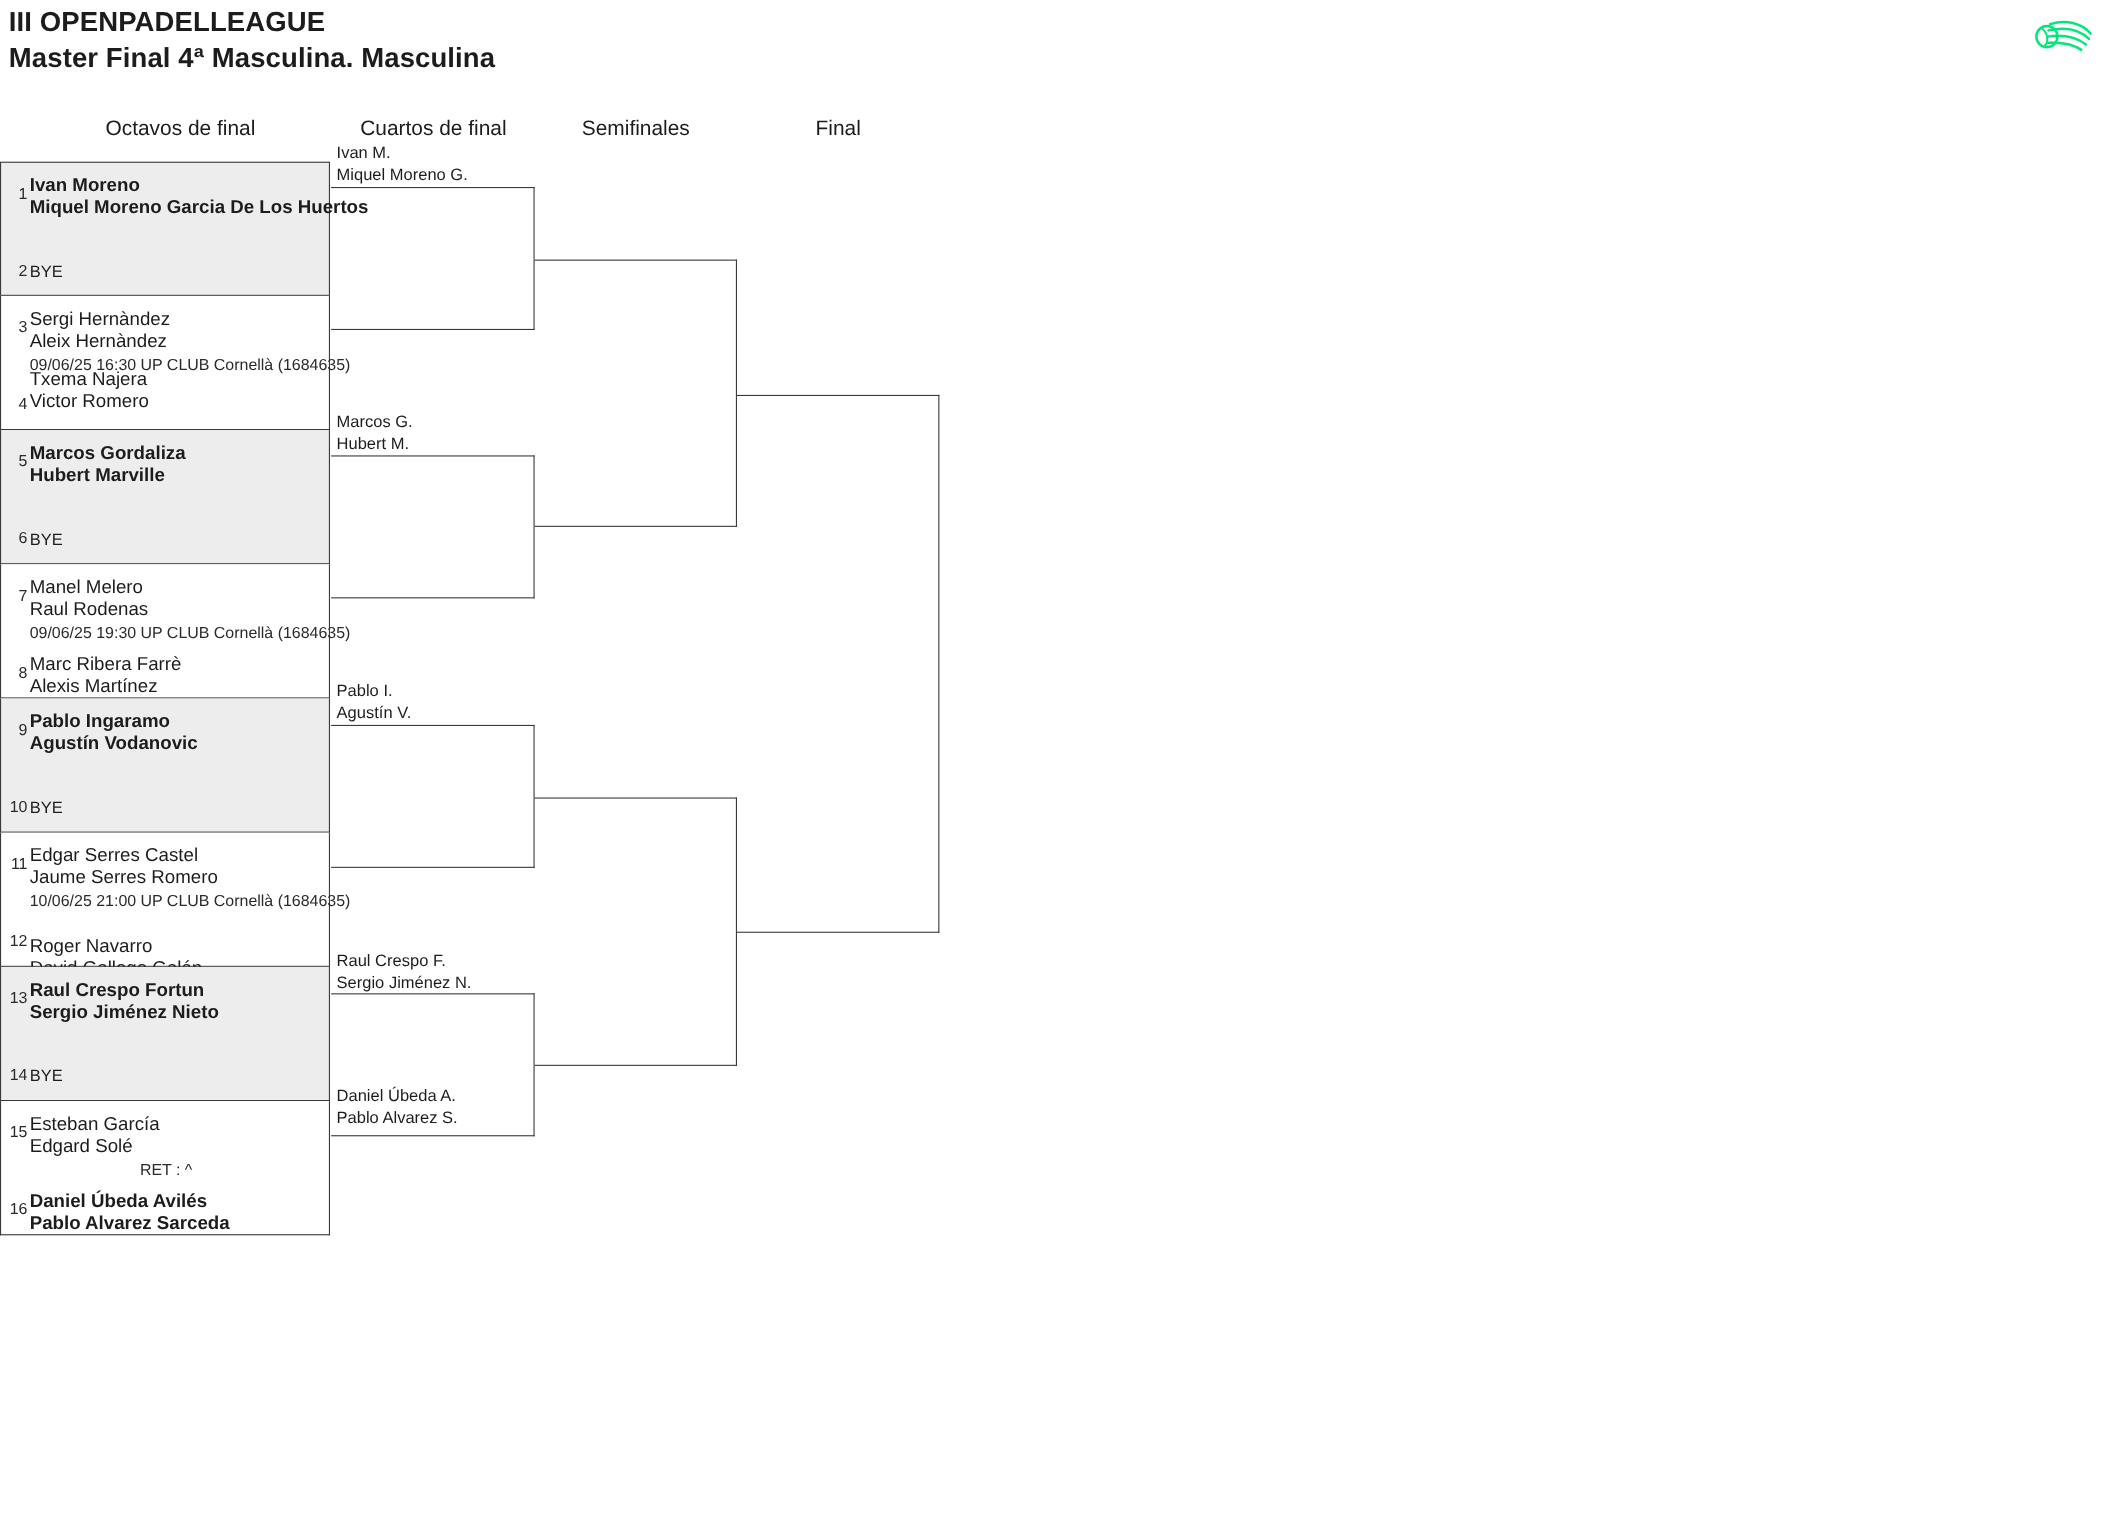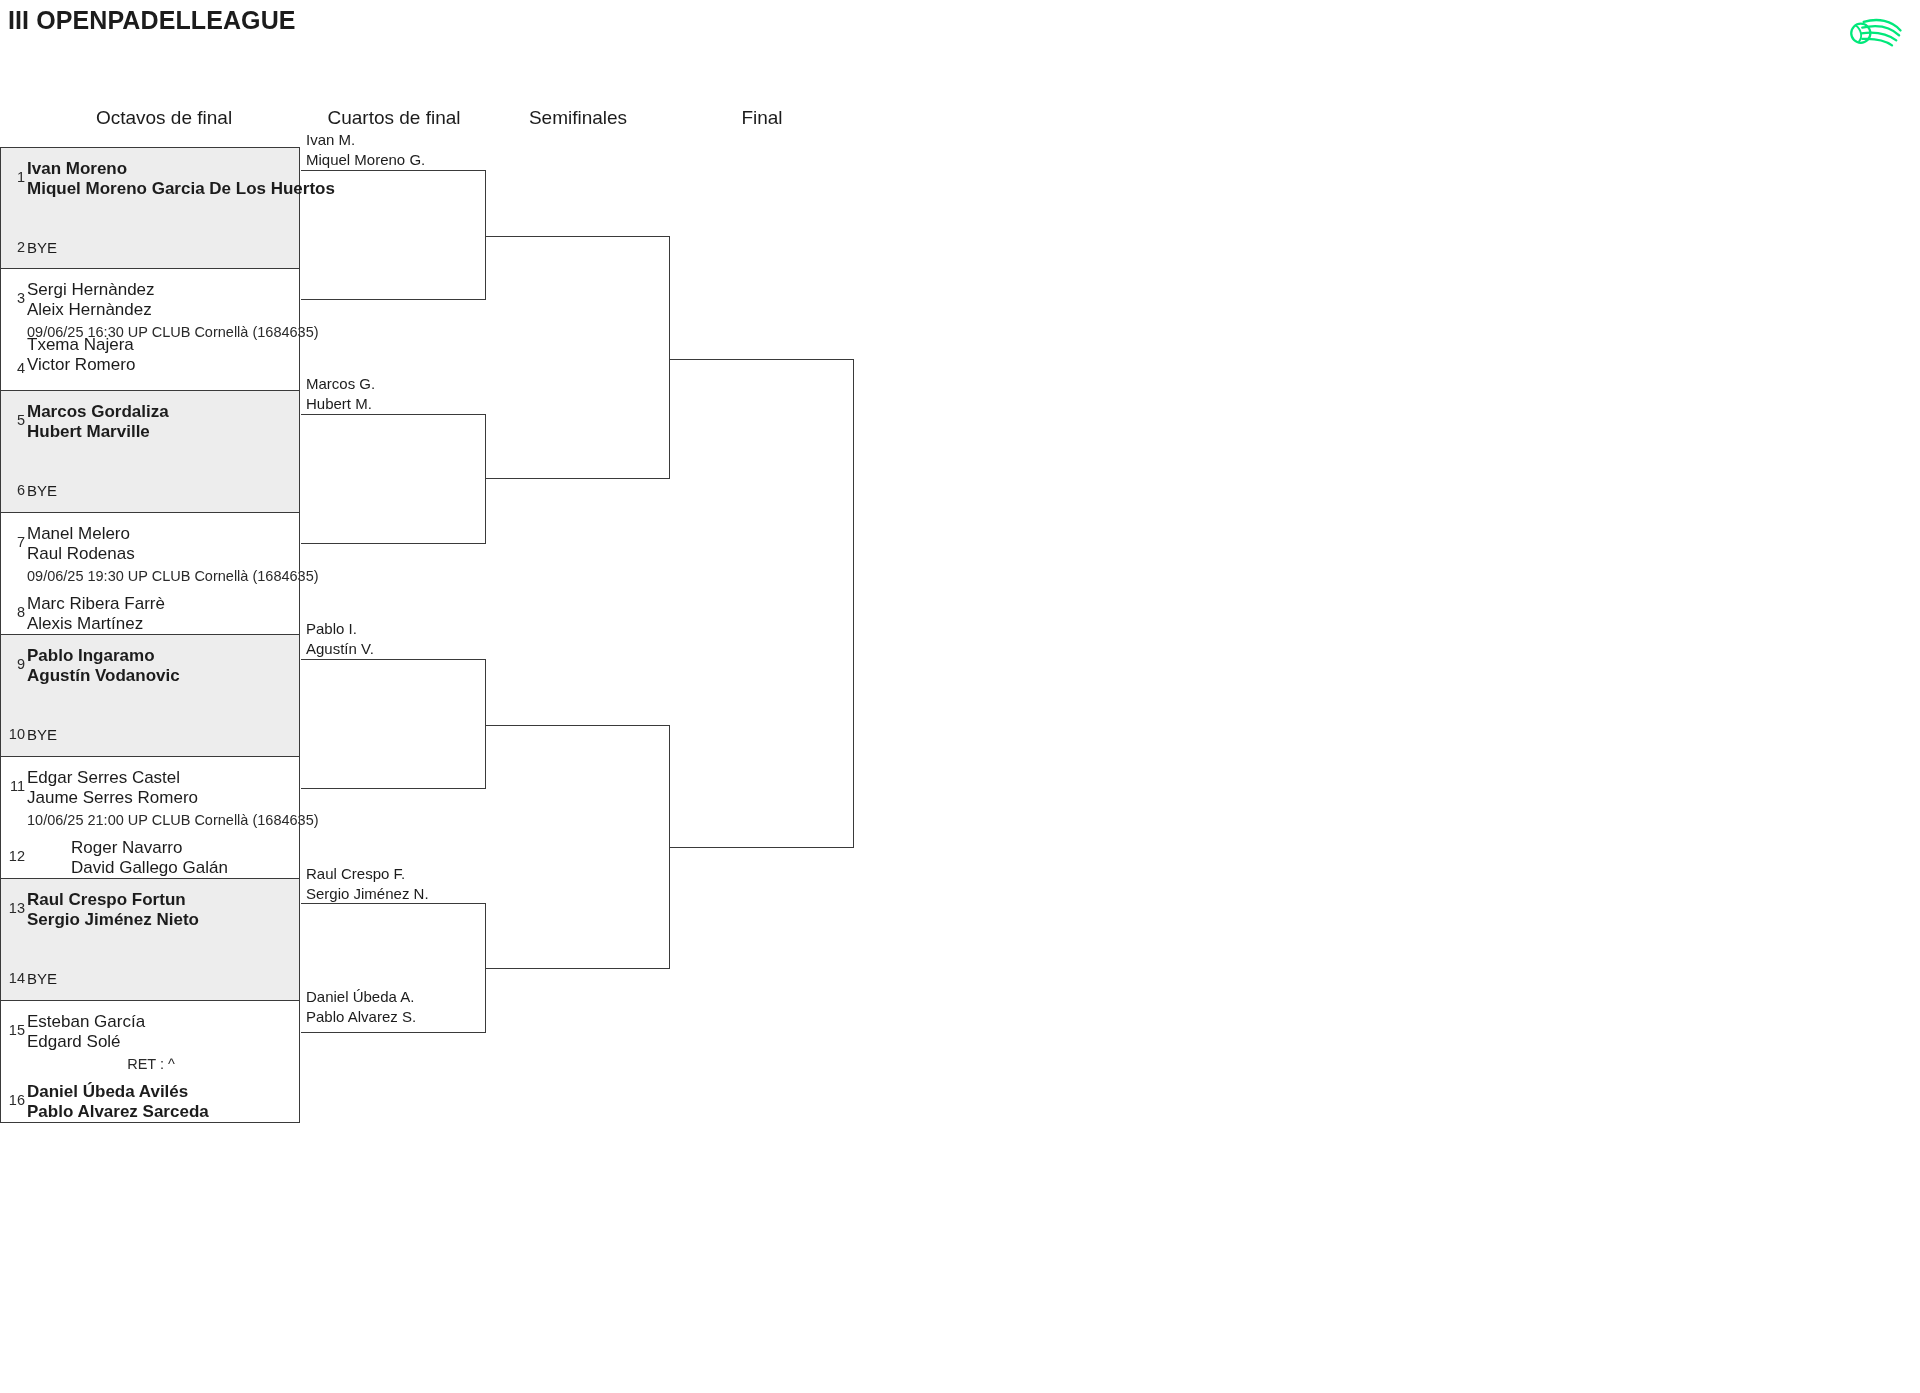--- a/index.html
+++ b/index.html
@@ -139,20 +139,21 @@
     line-height: 19.5px;
     color: #1c1c1c;
     white-space: nowrap;
   }
 </style>
 </head>
 <body>
 
 <div class="page-header">
   <div class="title-line1">III OPENPADELLEAGUE</div>
+  <div class="title-line2">Master Final 4ª Masculina. Masculina</div>
 
   <svg class="brand-logo" viewBox="0 0 80 62" aria-hidden="true">
     <g fill="none" stroke="#00e87a" stroke-width="3.2" stroke-linecap="round">
       <path d="M24 14 C44 8, 64 12, 76 26"></path>
       <path d="M22 22 C44 17, 62 21, 74 33"></path>
       <path d="M21 30 C42 27, 58 31, 70 40"></path>
       <path d="M22 38 C40 37, 54 40, 64 47"></path>
     </g>
     <circle cx="20" cy="30" r="13.5" fill="none" stroke="#00e87a" stroke-width="3.2"></circle>
     <path d="M13 19 C21 25, 23 36, 17 42" fill="none" stroke="#00e87a" stroke-width="2.6"></path>
@@ -201,21 +202,21 @@
     <div class="team-names winner" style="top:11px;"><span>Pablo Ingaramo</span><br><span>Agustín Vodanovic</span></div>
     <div class="seed-num" style="top:91px;">10</div>
     <div class="team-names bye" style="top:90px;">BYE</div>
   </div>
 
   <div class="seed-cell bottomline" style="top:757px;height:122px;">
     <div class="seed-num" style="top:21px;">11</div>
     <div class="team-names" style="top:11px;"><span>Edgar Serres Castel</span><br><span>Jaume Serres Romero</span></div>
     <div class="match-meta" style="top:55px;">10/06/25 21:00 UP CLUB Cornellà (1684635)</div>
     <div class="seed-num" style="top:91px;">12</div>
-    <div class="team-names" style="top:81px;margin-left:44px;"><span>Roger Navarro</span><br><span>David Gallego Galán</span></div>
+    <div class="team-names" style="top:93px;"><span>Roger Navarro</span><br><span>David Gallego Galán</span></div>
   </div>
 
   <div class="seed-cell shaded bottomline" style="top:879px;height:122px;">
     <div class="seed-num" style="top:21px;">13</div>
     <div class="team-names winner" style="top:11px;"><span>Raul Crespo Fortun</span><br><span>Sergio Jiménez Nieto</span></div>
     <div class="seed-num" style="top:91px;">14</div>
     <div class="team-names bye" style="top:90px;">BYE</div>
   </div>
 
   <div class="seed-cell bottomline" style="top:1001px;height:122px;">

